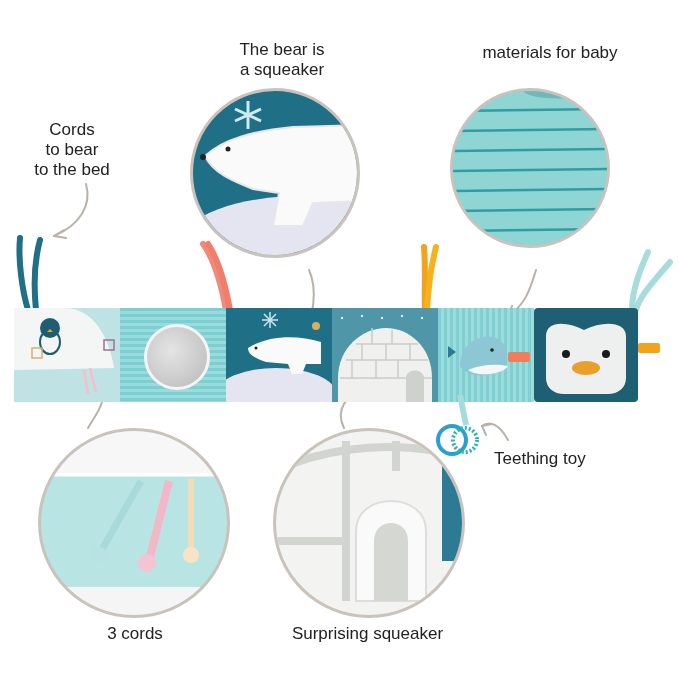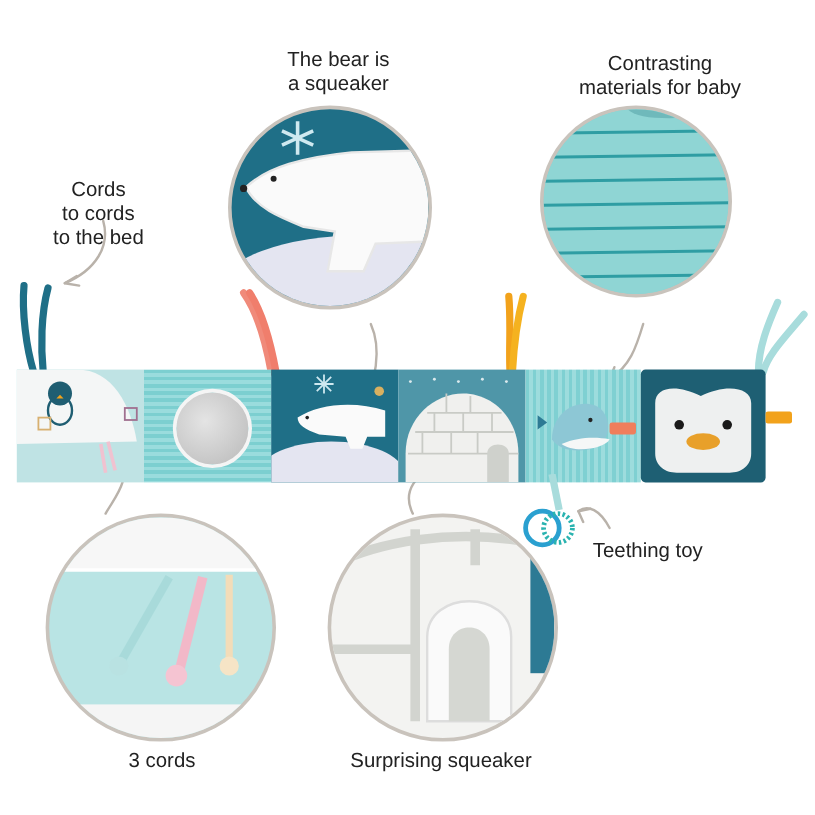--- a/index.html
+++ b/index.html
@@ -13,27 +13,26 @@
 </style>
 </head>
 <body>
 
 <div class="label" style="left:222px; top:40px; width:120px;">
   <div>The bear is</div>
   <div>a squeaker</div>
 </div>
 
 <div class="label" style="left:470px; top:43px; width:160px;">
-  <div>Contrasting</div>
   <div>materials for baby</div>
 </div>
 
-<div class="label" style="left:30px; top:120px; width:104px;margin-top:28px;">
+<div class="label" style="left:20px; top:120px; width:104px;">
   <div>Cords</div>
-  <div>to cords</div>
+  <div>to bear</div>
   <div>to the bed</div>
 </div>
 
 <div class="label" style="left:494px; top:437px; width:120px; text-align:left;margin-top:12px;">Teething toy</div>
 
 <div class="label" style="left:90px; top:624px; width:90px;">3 cords</div>
 
 <div class="label" style="left:280px; top:624px; width:175px;">Surprising squeaker</div>
 
 <svg class="abs" style="left:0; top:0;" width="679" height="679" viewBox="0 0 679 679">

